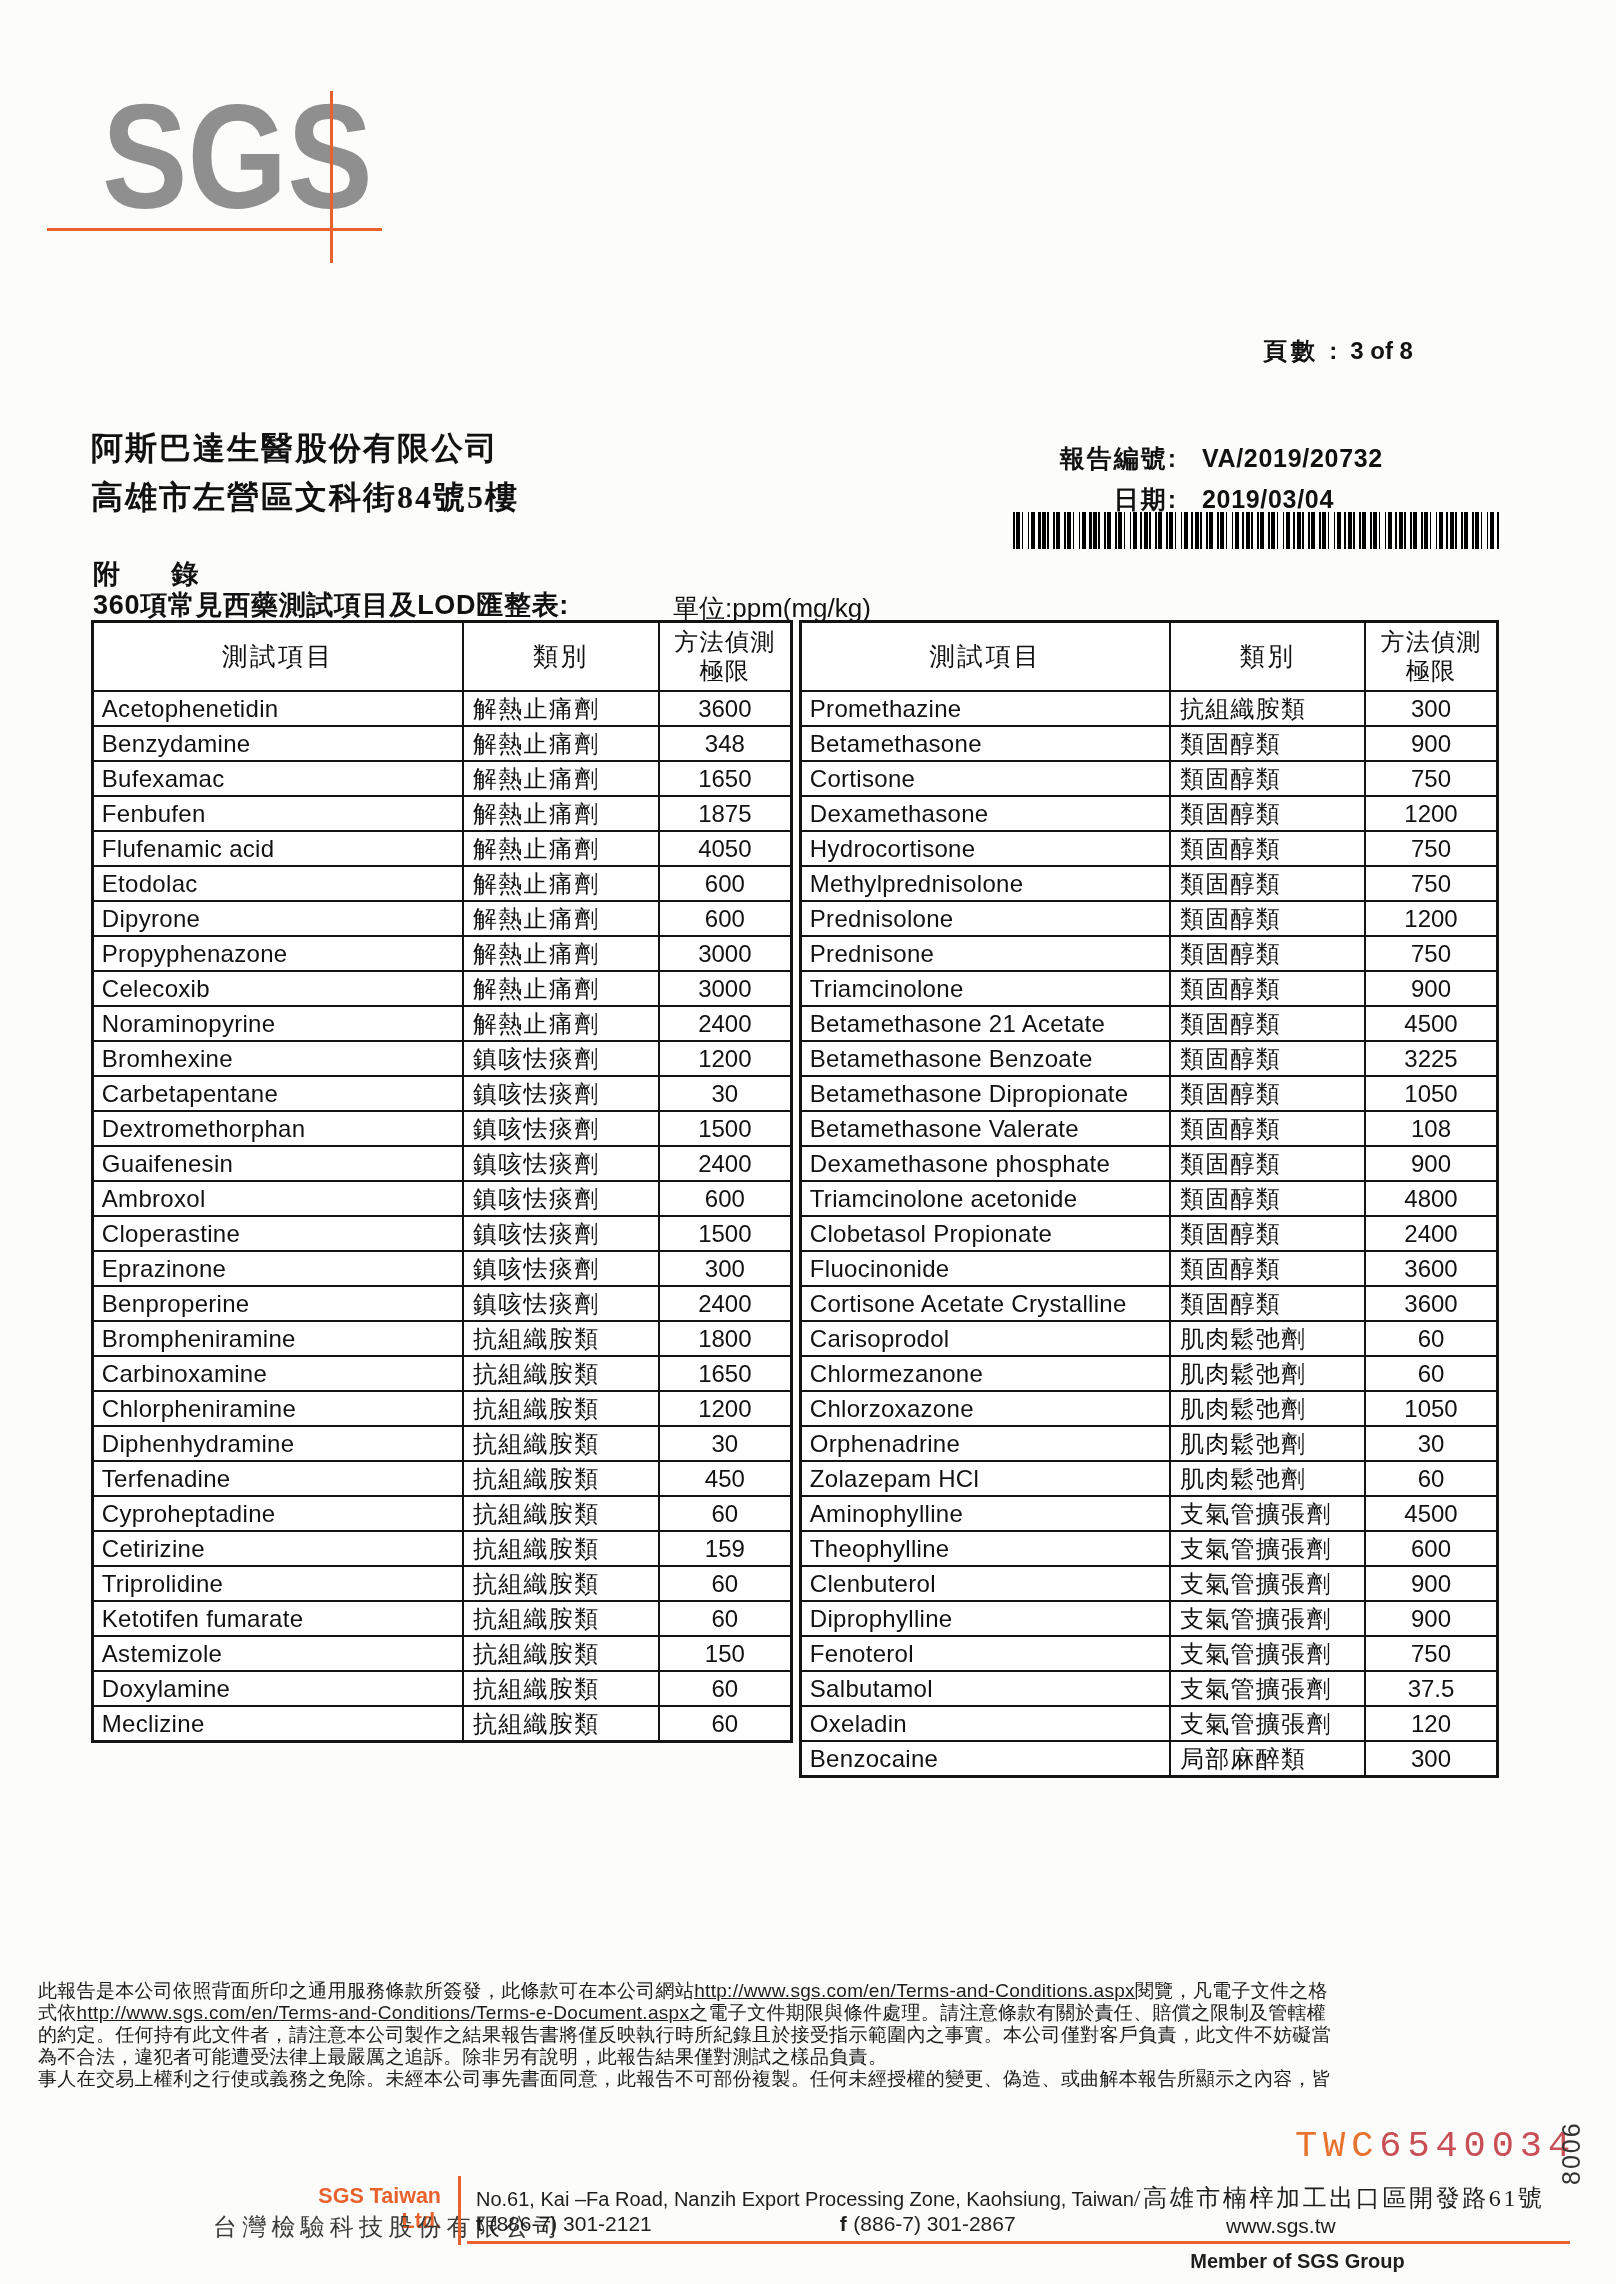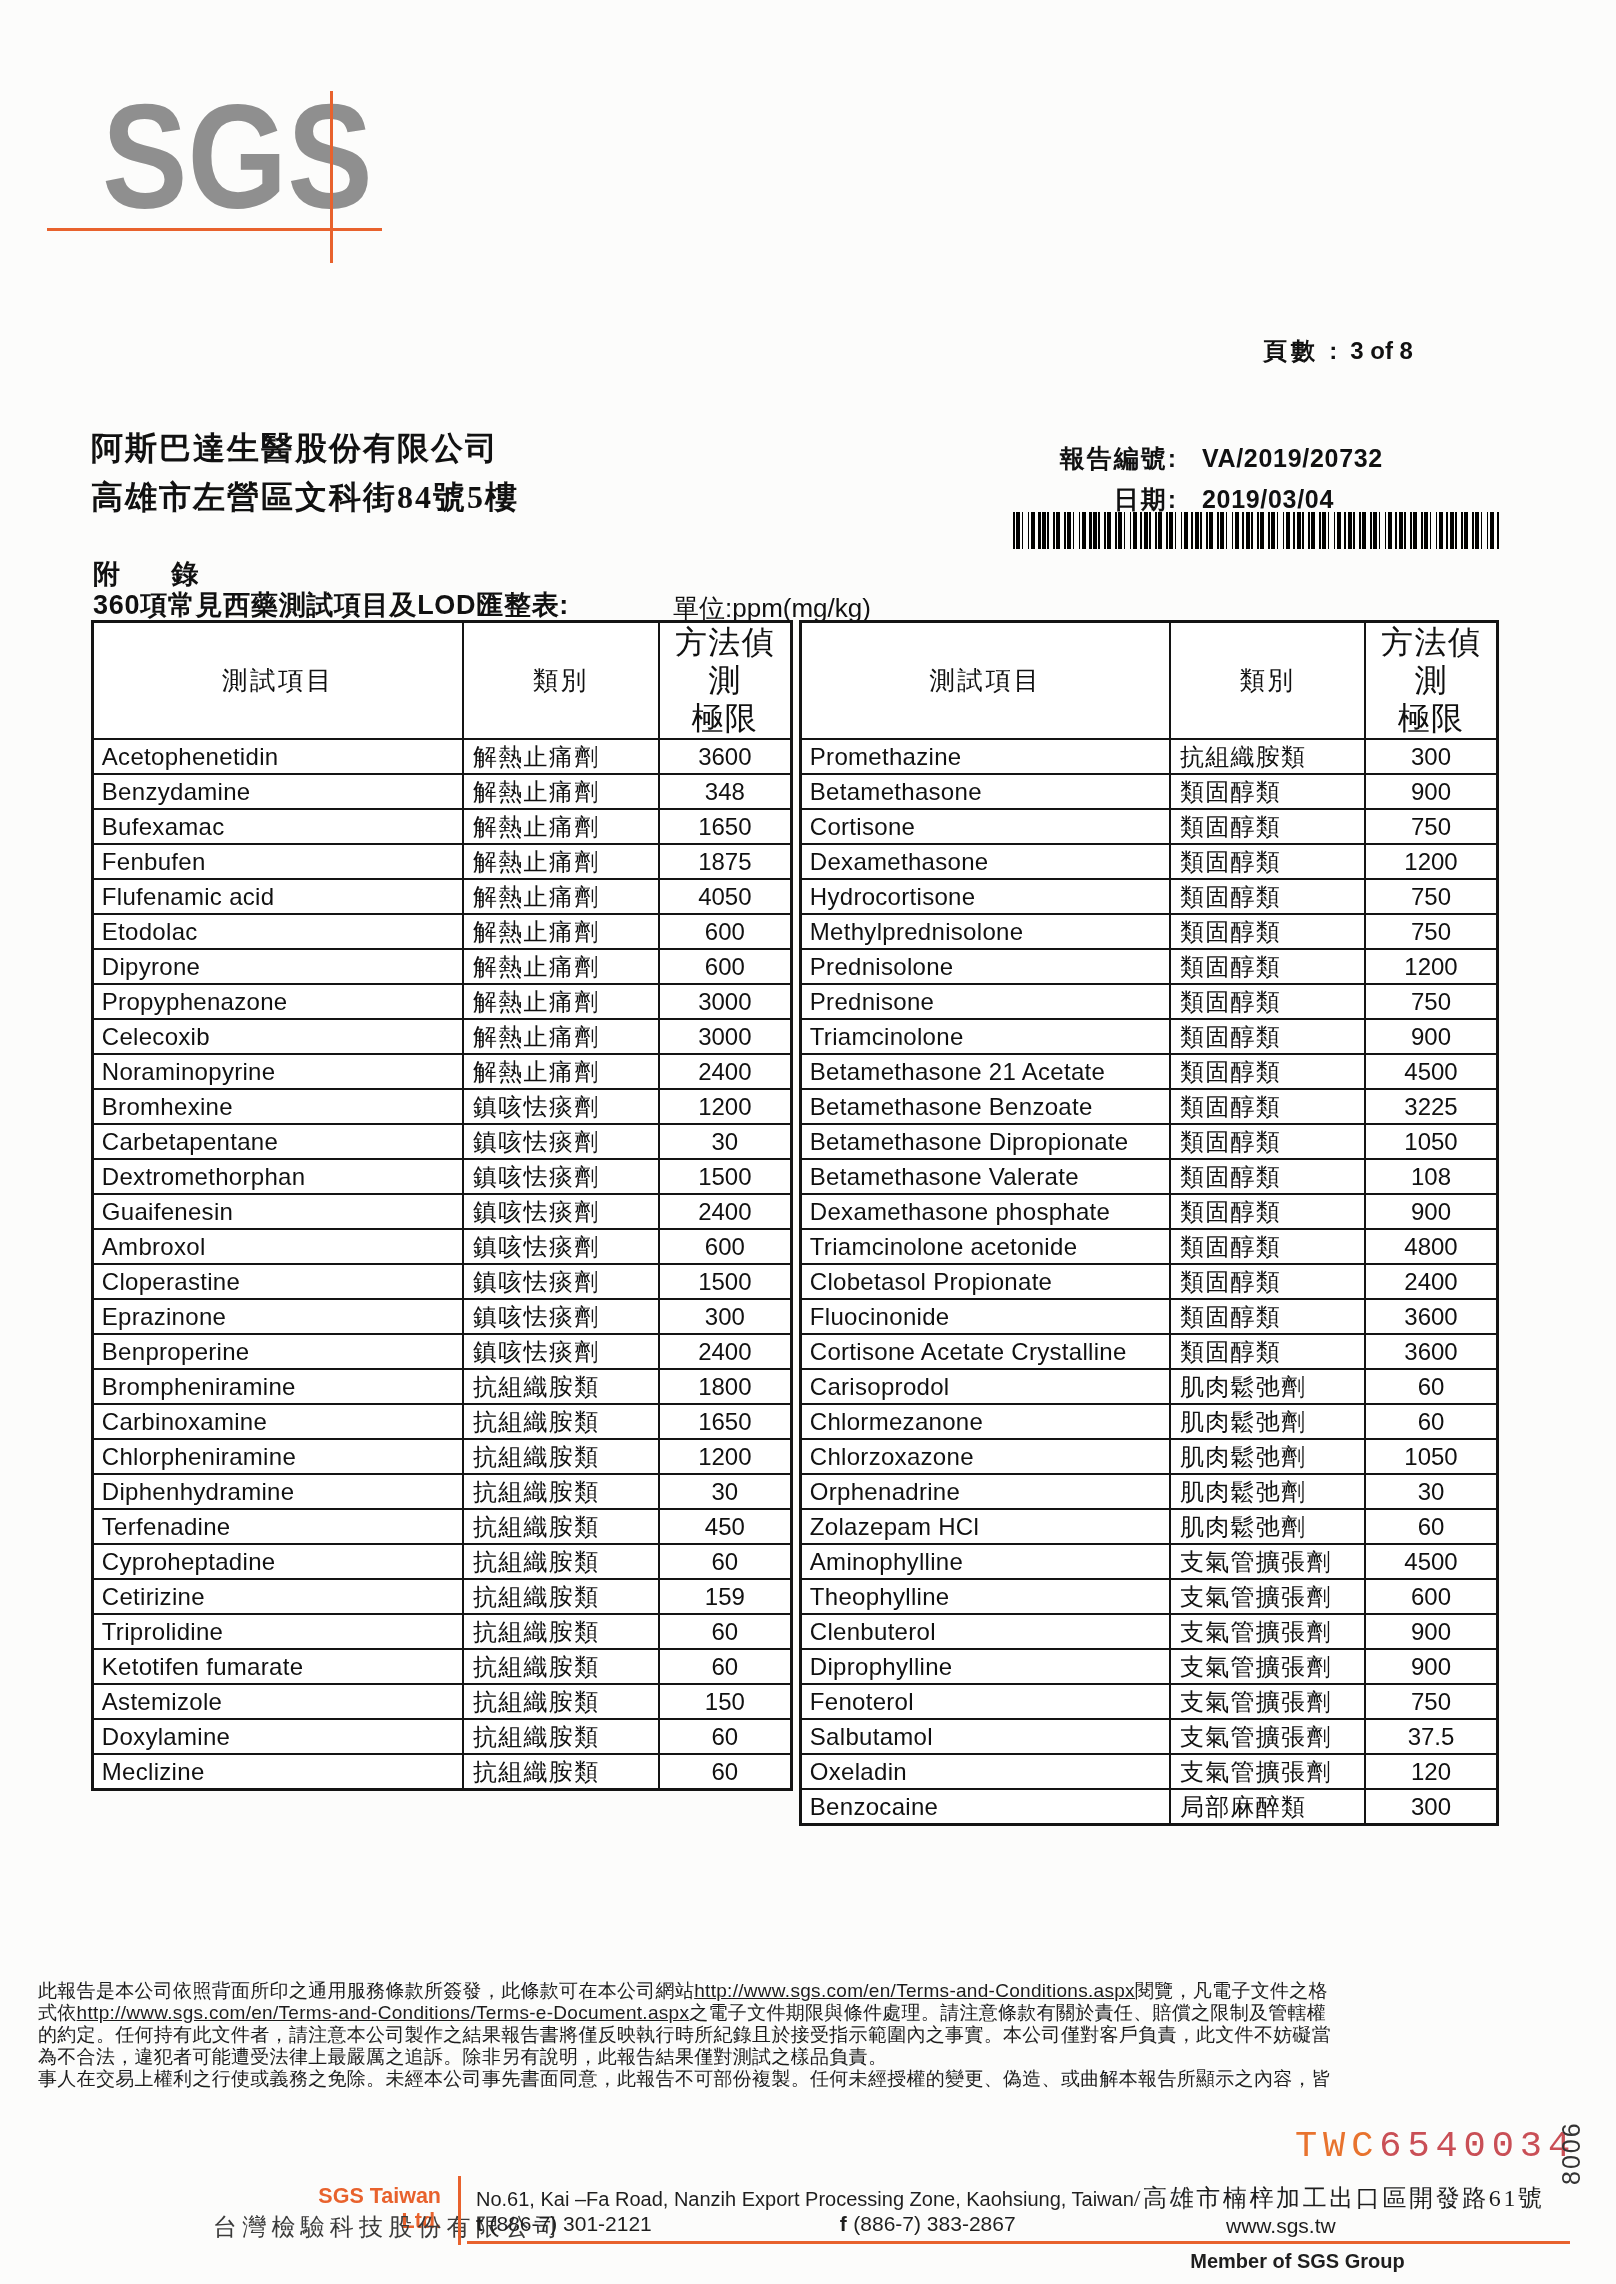--- a/index.html
+++ b/index.html
@@ -44,21 +44,21 @@
   .table-title { position:absolute; left:93px; top:587px; font-size:27px; font-weight:700;
                  border-bottom:2.6px solid #111; padding-bottom:3.3px; letter-spacing:0.7px; }
   .unit-label  { position:absolute; left:673px; top:591px; font-size:26px; }
   
   table.lod { position:absolute; top:620px; border-collapse:collapse; table-layout:fixed;
               background:#fff; border:3.3px solid #141414; }
   #table-left  { left:91px;  width:702px; }
   #table-right { left:799px; width:700px; }
   .lod th, .lod td { border:2px solid #141414; overflow:hidden; }
   .lod th { height:65px; font-size:25.5px; font-weight:500; letter-spacing:2.6px; }
-  .lod th.lod-h { white-space:pre-line; line-height:1.18; font-size:32px; letter-spacing:1.3px; }
+  .lod th.lod-h { white-space:pre-line; line-height:1.18; font-size:24px; letter-spacing:1.3px; }
   .lod td { height:33px; font-size:24px; padding:0; }
   td.name    { padding-left:7.8px; letter-spacing:0.3px; }
   td.cat     { padding-left:9px; letter-spacing:1.3px; }
   td.lod-val { text-align:center; }
   
   .disclaimer { position:absolute; left:38px; top:1980px; width:1547px;
                 font-size:19px; line-height:22px; color:#1c1c1c; letter-spacing:0.3px; }
   .disclaimer .u { text-decoration:underline; }
   
   .stamp-code { position:absolute; left:1295px; top:2125px; font-family:"Liberation Mono", monospace;
@@ -474,20 +474,20 @@
   <div class="stamp-side">8006</div>
 
   <div class="f-company-en">SGS Taiwan Ltd.</div>
   <div class="f-company-zh">台灣檢驗科技股份有限公司</div>
   <div class="f-vline"></div>
   <div class="f-address">
     <span>No.61, Kai –Fa Road, Nanzih Export Processing Zone, Kaohsiung, Taiwan</span><span class="zh">/高雄市楠梓加工出口區開發路61號</span>
   </div>
   <div class="f-contacts">
     <span class="tel"><span class="tlbl">t</span><span>(886-7) 301-2121</span></span>
-    <span class="fax"><span class="flbl">f</span><span>(886-7) 383-2867</span></span>
+    <span class="fax"><span class="flbl">f</span><span>(886-7) 301-2867</span></span>
   </div>
   <div class="f-web">www.sgs.tw</div>
   <div class="f-hline"></div>
   <div class="f-member">Member of SGS Group</div>
 
 </div>
 
 
 </body></html>

